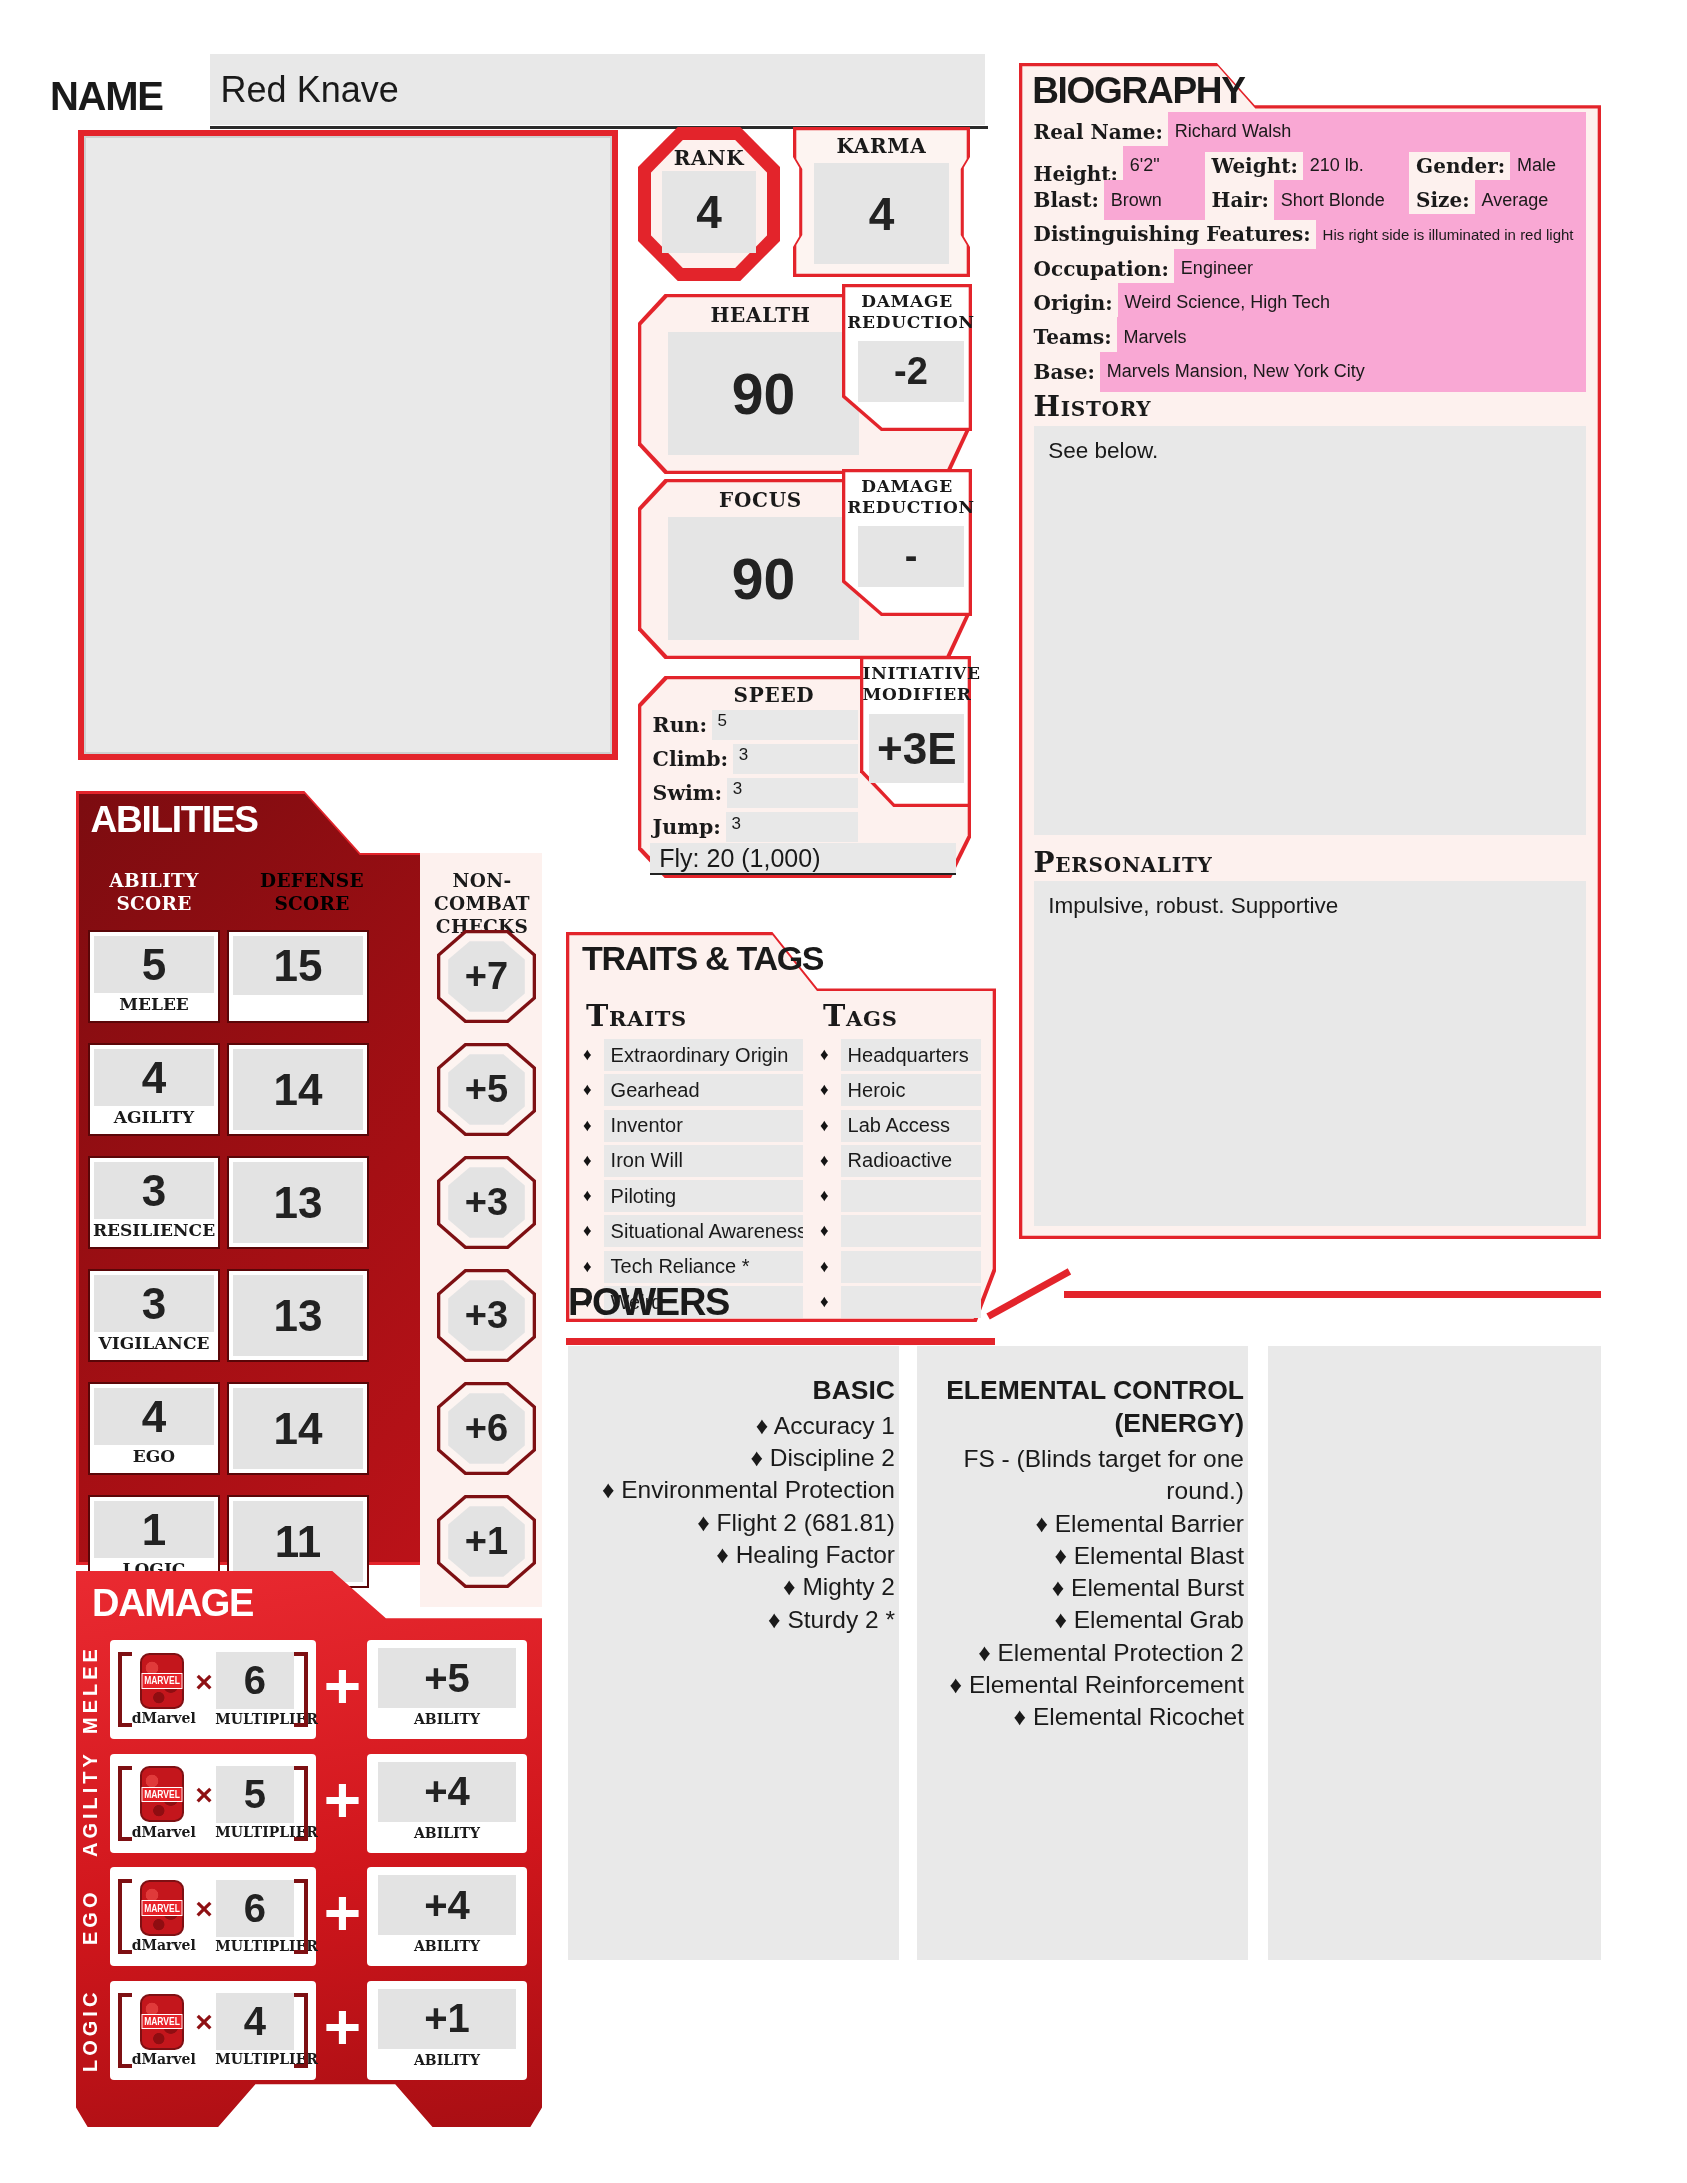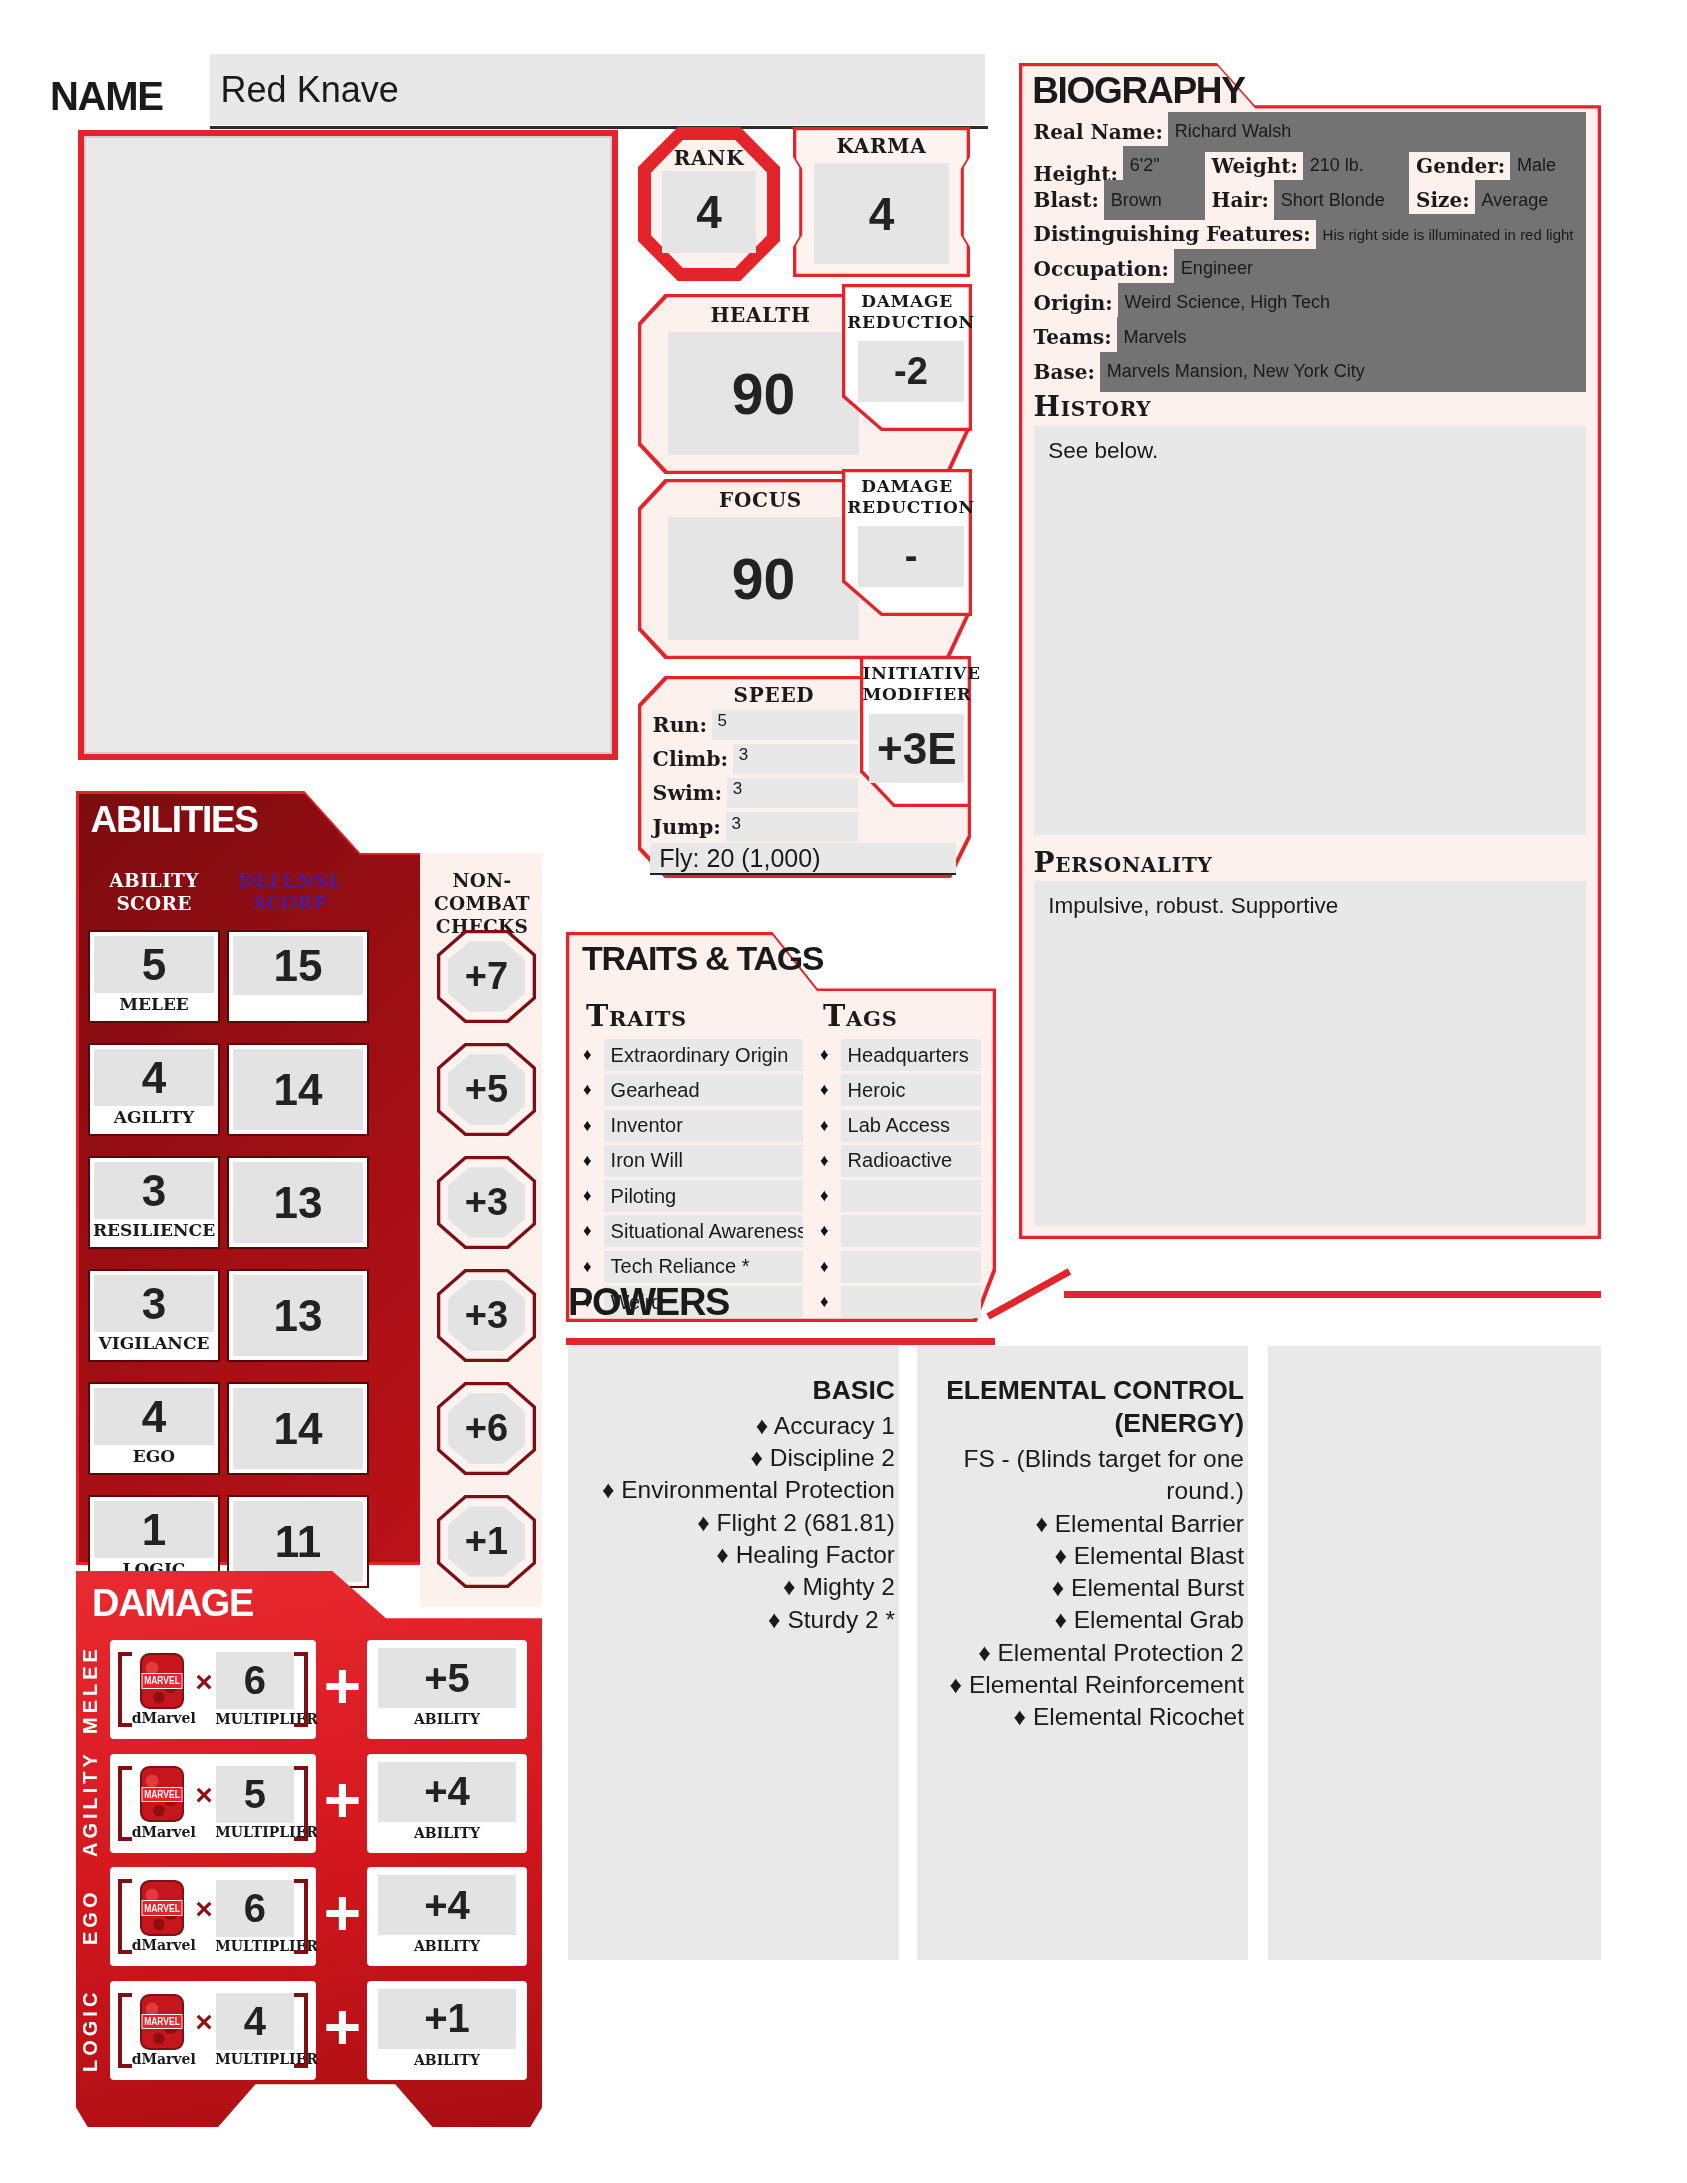--- a/index.html
+++ b/index.html
@@ -24,21 +24,21 @@
   .clip-dmg{clip-path:polygon(0 0,55% 0,66.5% 8.5%,100% 8.5%,100% 96.5%,97.5% 100%,76.5% 100%,68.5% 92.3%,38.5% 92.3%,30.5% 100%,2.5% 100%,0 96.5%);}
 
   .stat-label{position:absolute;font-family:"DejaVu Serif",serif;font-weight:bold;letter-spacing:0.7px;
               text-align:center;color:#1a1a1a;}
   .stat-val{position:absolute;background:#e5e5e5;display:flex;align-items:center;justify-content:center;
             font-weight:bold;color:#222;}
 
   
   .bio-row{display:flex;align-items:center;height:29px;margin-bottom:5.3px;}
   .bio-row .lbl{font-family:"DejaVu Serif",serif;font-weight:bold;font-size:20px;white-space:nowrap;margin-right:5.3px;}
-  .bio-row .val{flex:1;background:#737373;height:40px;font-size:18px;display:flex;align-items:center;padding:0 6.6px;overflow:hidden;white-space:nowrap;}
+  .bio-row .val{flex:1;background:#f9a8d4;height:40px;font-size:18px;display:flex;align-items:center;padding:0 6.6px;overflow:hidden;white-space:nowrap;}
   .bio-grp{display:flex;align-items:center;}
   .subhead{font-family:"DejaVu Serif",serif;font-weight:bold;font-size:28px;font-variant:small-caps;letter-spacing:0.7px;}
   .bigbox{position:absolute;background:#e8e8e8;font-size:22.5px;padding:12px 14.6px;box-sizing:border-box;}
 
   
   .col-head{position:absolute;font-family:"DejaVu Serif",serif;font-weight:bold;font-size:18.5px;
             text-align:center;line-height:1.25;letter-spacing:0.3px;}
   .ab-row{position:relative;height:93px;margin-bottom:20px;}
   .cell{position:absolute;top:0;bottom:0;background:#fff;border:2px solid #5a0608;box-sizing:border-box;padding:4px;}
   .cell .num{background:#e3e3e3;display:flex;align-items:center;justify-content:center;font-weight:bold;font-size:44px;color:#222;}
@@ -245,21 +245,21 @@
     <div class="bigbox" style="left:14.6px;right:14.6px;top:818px;height:345px;">Impulsive, robust. Supportive</div>
   </div>
 
   <div class="abs shape" style="left:76px;top:791px;width:466px;height:774px;">
     <div class="bg clip-abil"></div>
     <div class="fill clip-abil" style="inset:2.6px;background:linear-gradient(135deg,#7c0c10 0%,#a50f14 55%,#c1131a 100%);"></div>
     <div class="abs" style="left:344px;top:62px;width:122px;height:754px;background:#fdf1ee;"></div>
     <div class="abs hdr" style="left:14.6px;top:8px;font-size:37px;color:#fff;">ABILITIES</div>
 
     <div class="col-head" style="left:12px;width:132px;top:78px;color:#fff;">ABILITY SCORE</div>
-    <div class="col-head" style="left:143px;width:142px;top:78px;color:#4c1d95;">DEFENSE SCORE</div>
+    <div class="col-head" style="left:165px;width:142px;top:78px;color:#000000;">DEFENSE SCORE</div>
     <div class="col-head" style="left:349px;width:114px;top:78px;color:#1a1a1a;">NON-COMBAT CHECKS</div>
 
     <div class="abs" style="left:0;top:139px;width:100%;">
 
         <div class="ab-row">
           <div class="cell" style="left:12px;width:132px;">
             <div class="num" style="height:57px;">5</div>
             <div class="nm">MELEE</div>
           </div>
           <div class="cell" style="left:151px;width:142px;">

